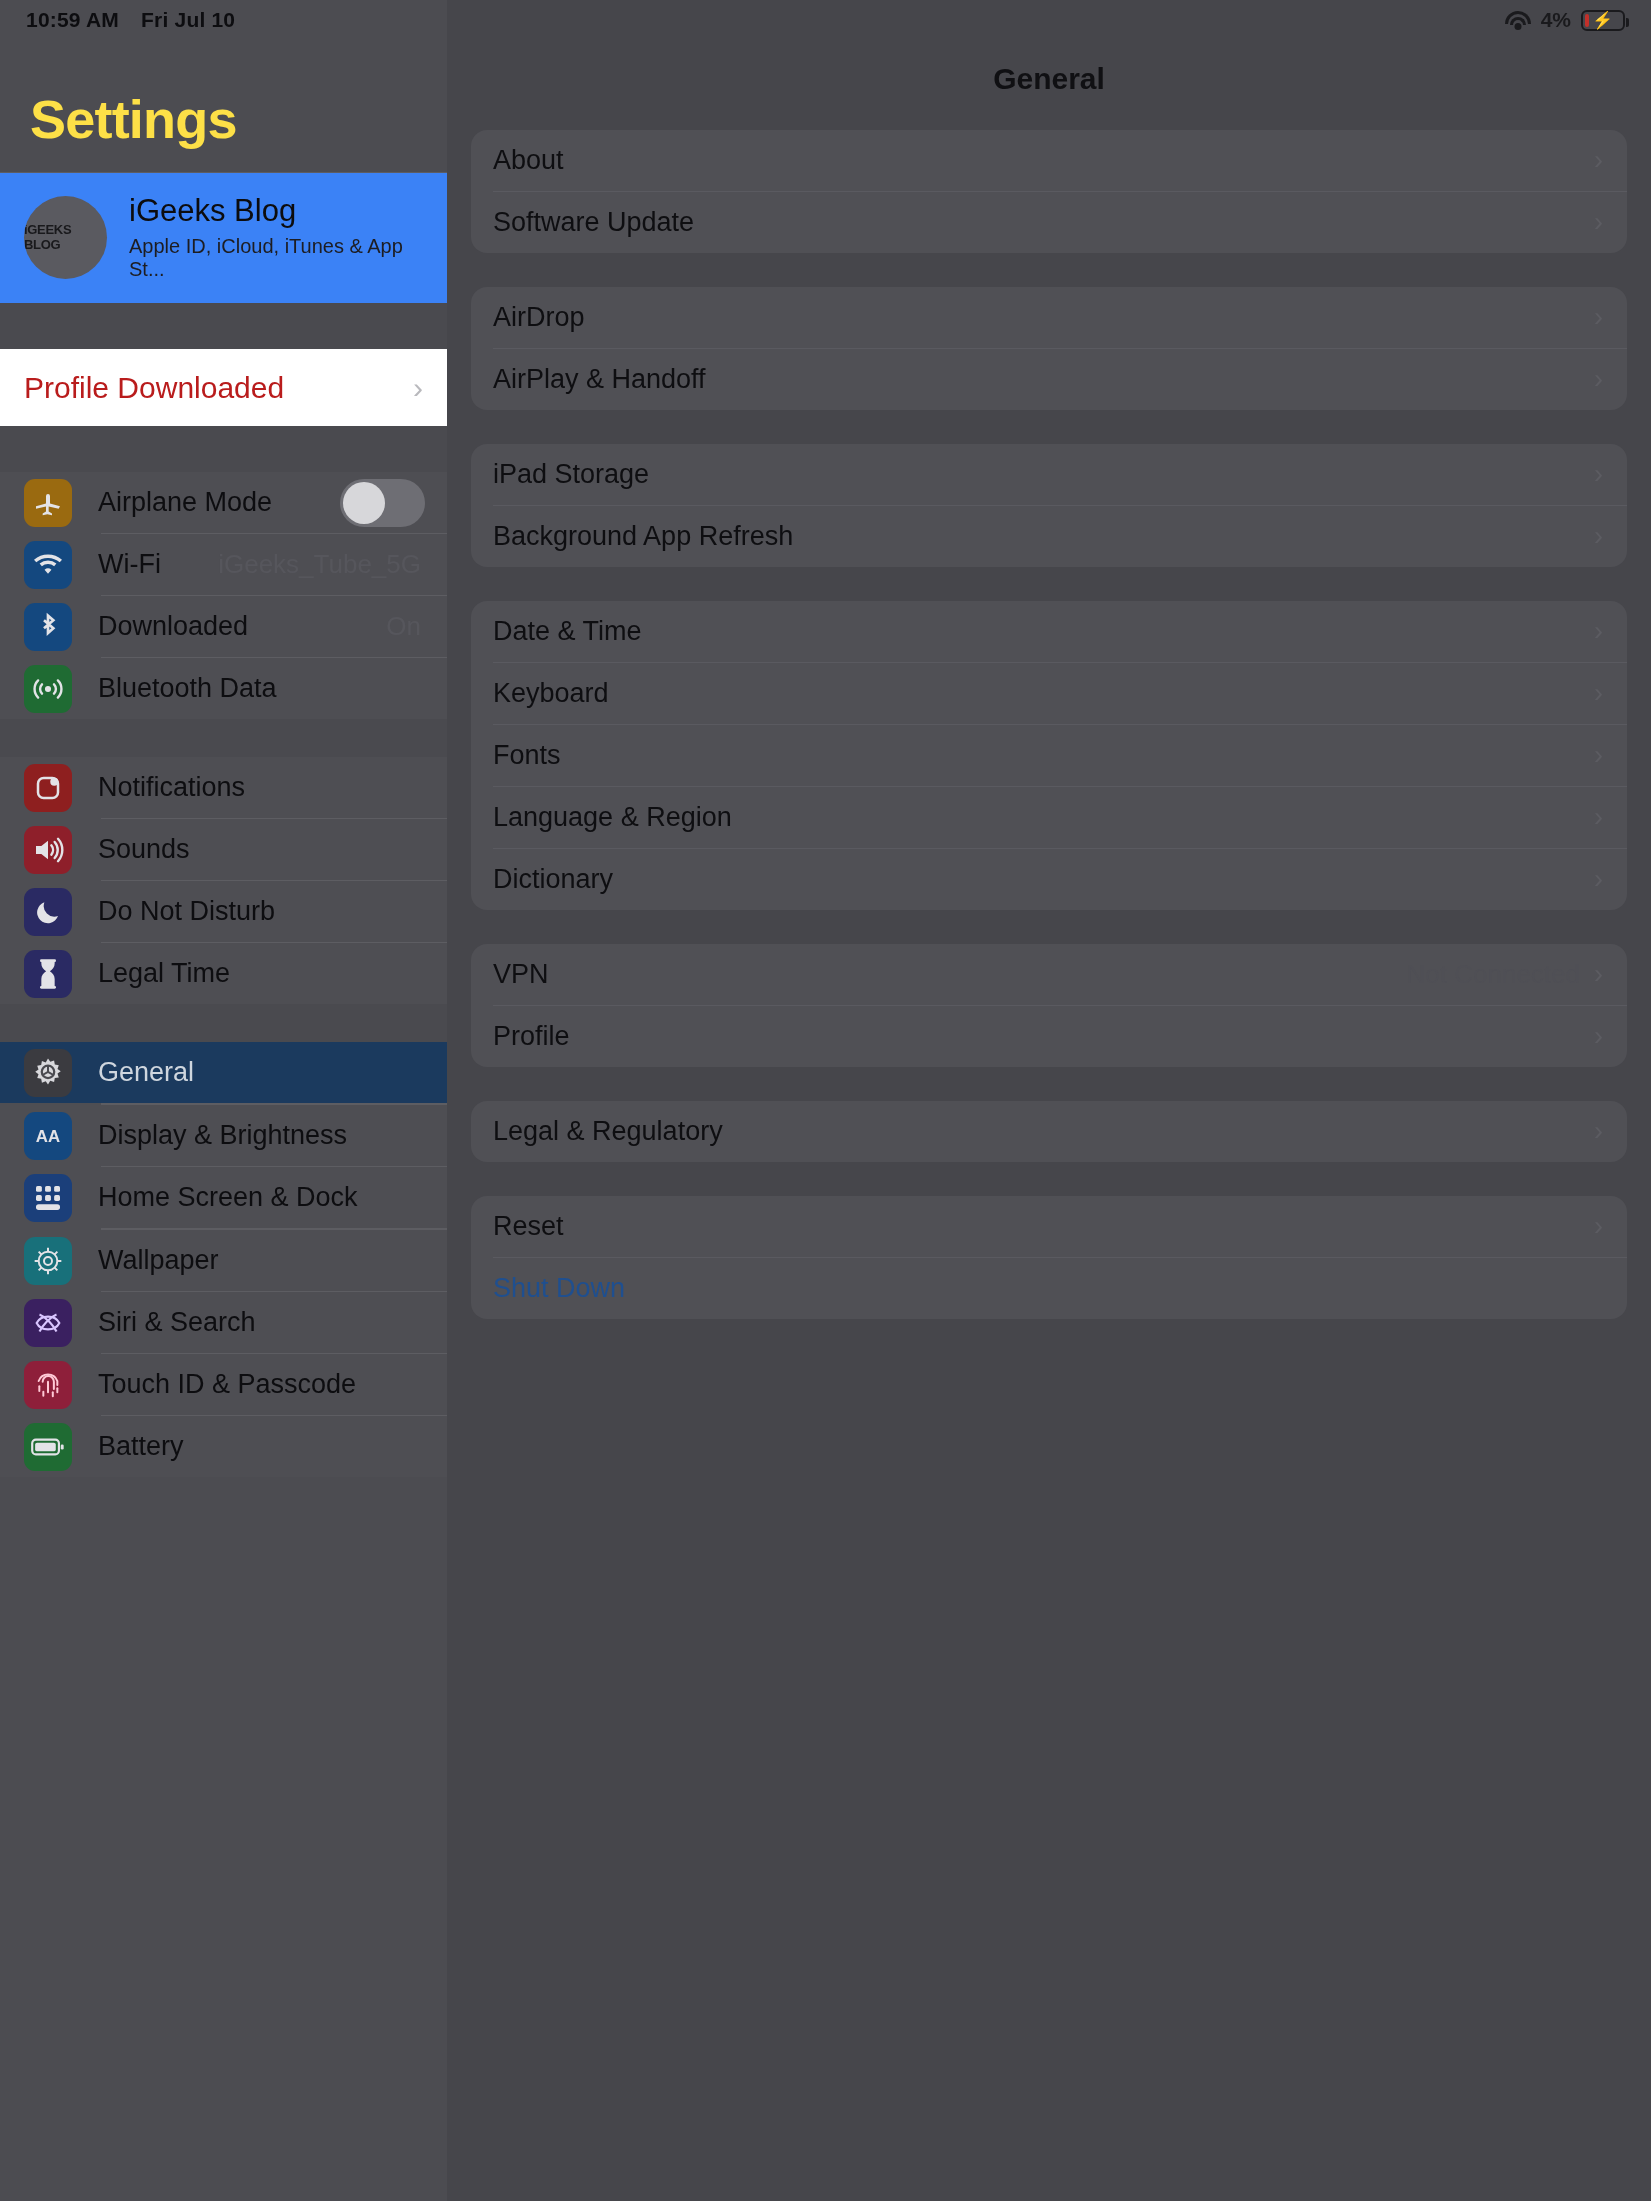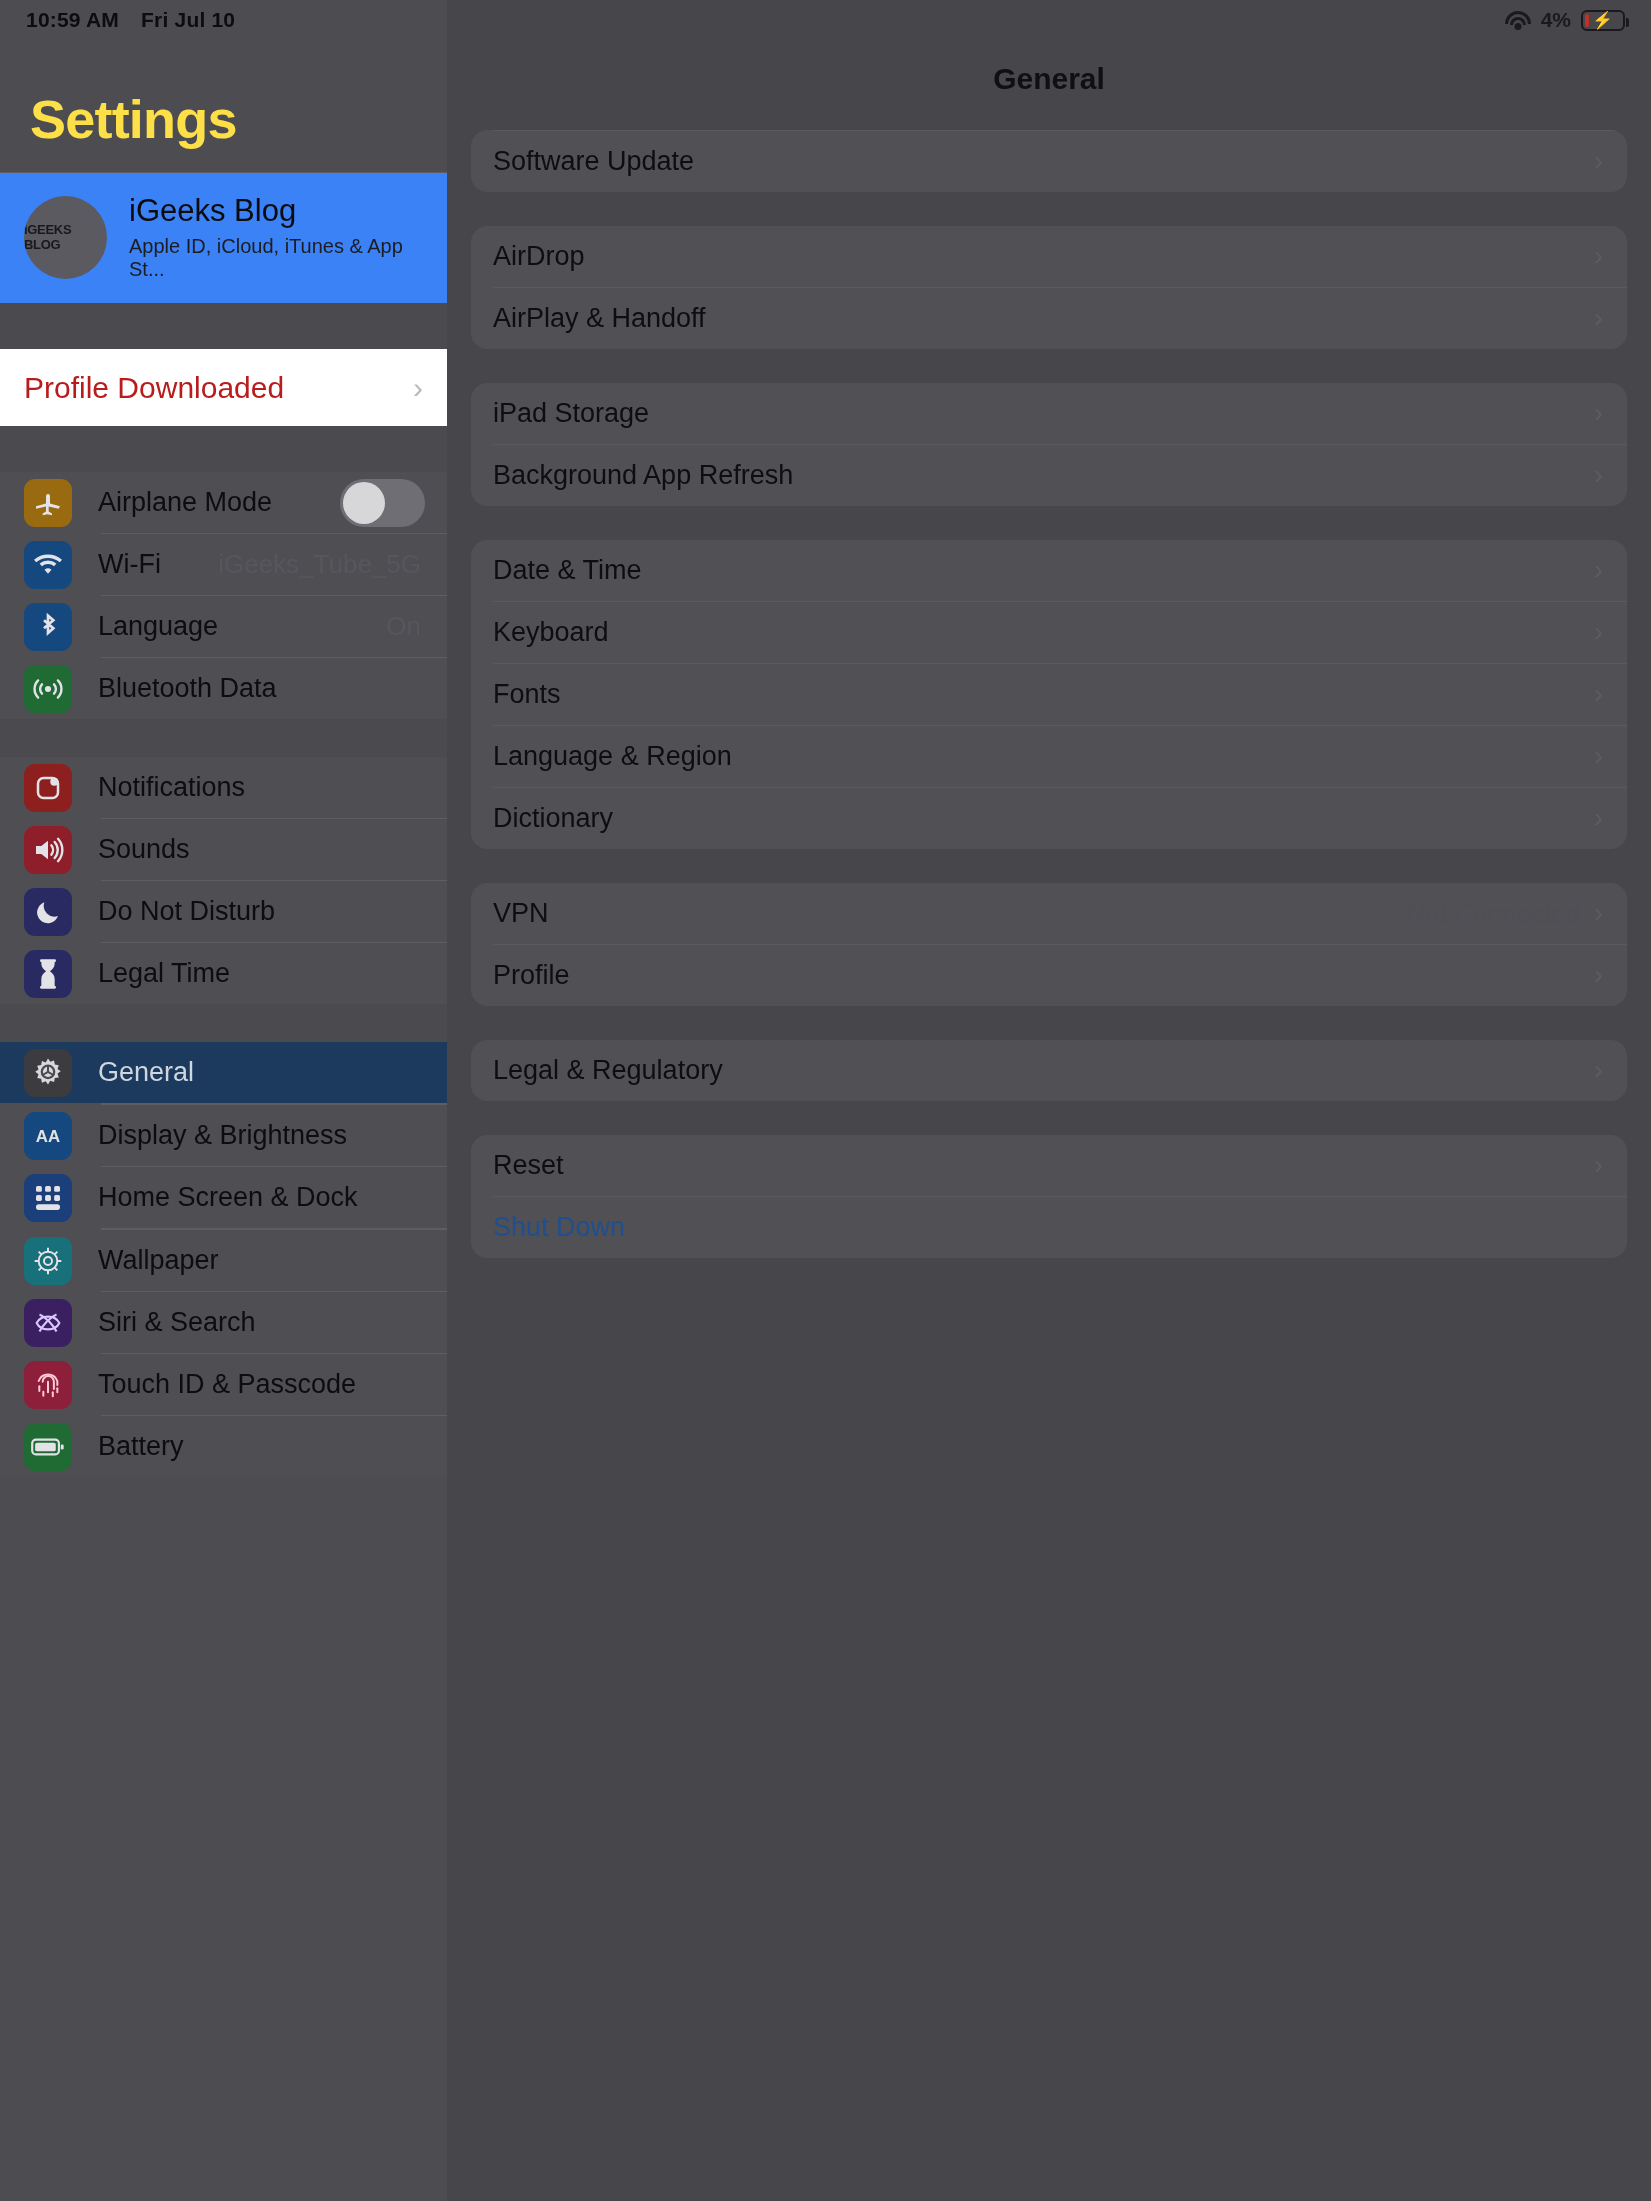--- a/index.html
+++ b/index.html
@@ -174,21 +174,21 @@
             <span class="lbl">Wi-Fi</span>
             <span class="val">iGeeks_Tube_5G</span>
           </div>
           <div class="hairline inset-ic"></div>
           <div class="row">
             <span class="ic" style="background: rgb(20, 72, 127);">
               <svg width="26" height="32" viewBox="0 0 16 24">
                 <path fill="none" stroke="#e3e3e7" stroke-width="2" d="M5 7l7 6-4 3.5V3.5L12 7 5 13"></path>
               </svg>
             </span>
-            <span class="lbl">Language</span>
+            <span class="lbl">Downloaded</span>
             <span class="val">On</span>
           </div>
           <div class="hairline inset-ic"></div>
           <div class="row">
             <span class="ic" style="background: rgb(31, 107, 51);">
               <svg width="32" height="32" viewBox="0 0 24 24">
                 <g fill="none" stroke="#e3e3e7" stroke-width="1.8" stroke-linecap="round">
                   <path d="M7.5 8.5a5 5 0 000 7M16.5 8.5a5 5 0 010 7M4.6 5.6a9 9 0 000 12.8M19.4 5.6a9 9 0 010 12.8"></path>
                 </g>
                 <circle cx="12" cy="12" r="2.3" fill="#e3e3e7"></circle>
@@ -336,20 +336,24 @@
             <span class="lbl">Battery</span>
           </div>
         </div>
       </div>
   </div>
 
   <div class="main">
     <div class="main-title">General</div>
     <div id="main-cards">
         <div class="card">
+          <div class="r">
+            <span class="t">About</span>
+            <span class="chev-g">›</span>
+          </div>
           <div class="sep"></div>
           <div class="r">
             <span class="t">Software Update</span>
             <span class="chev-g">›</span>
           </div>
         </div>
         <div class="card">
           <div class="r">
             <span class="t">AirDrop</span>
             <span class="chev-g">›</span>

